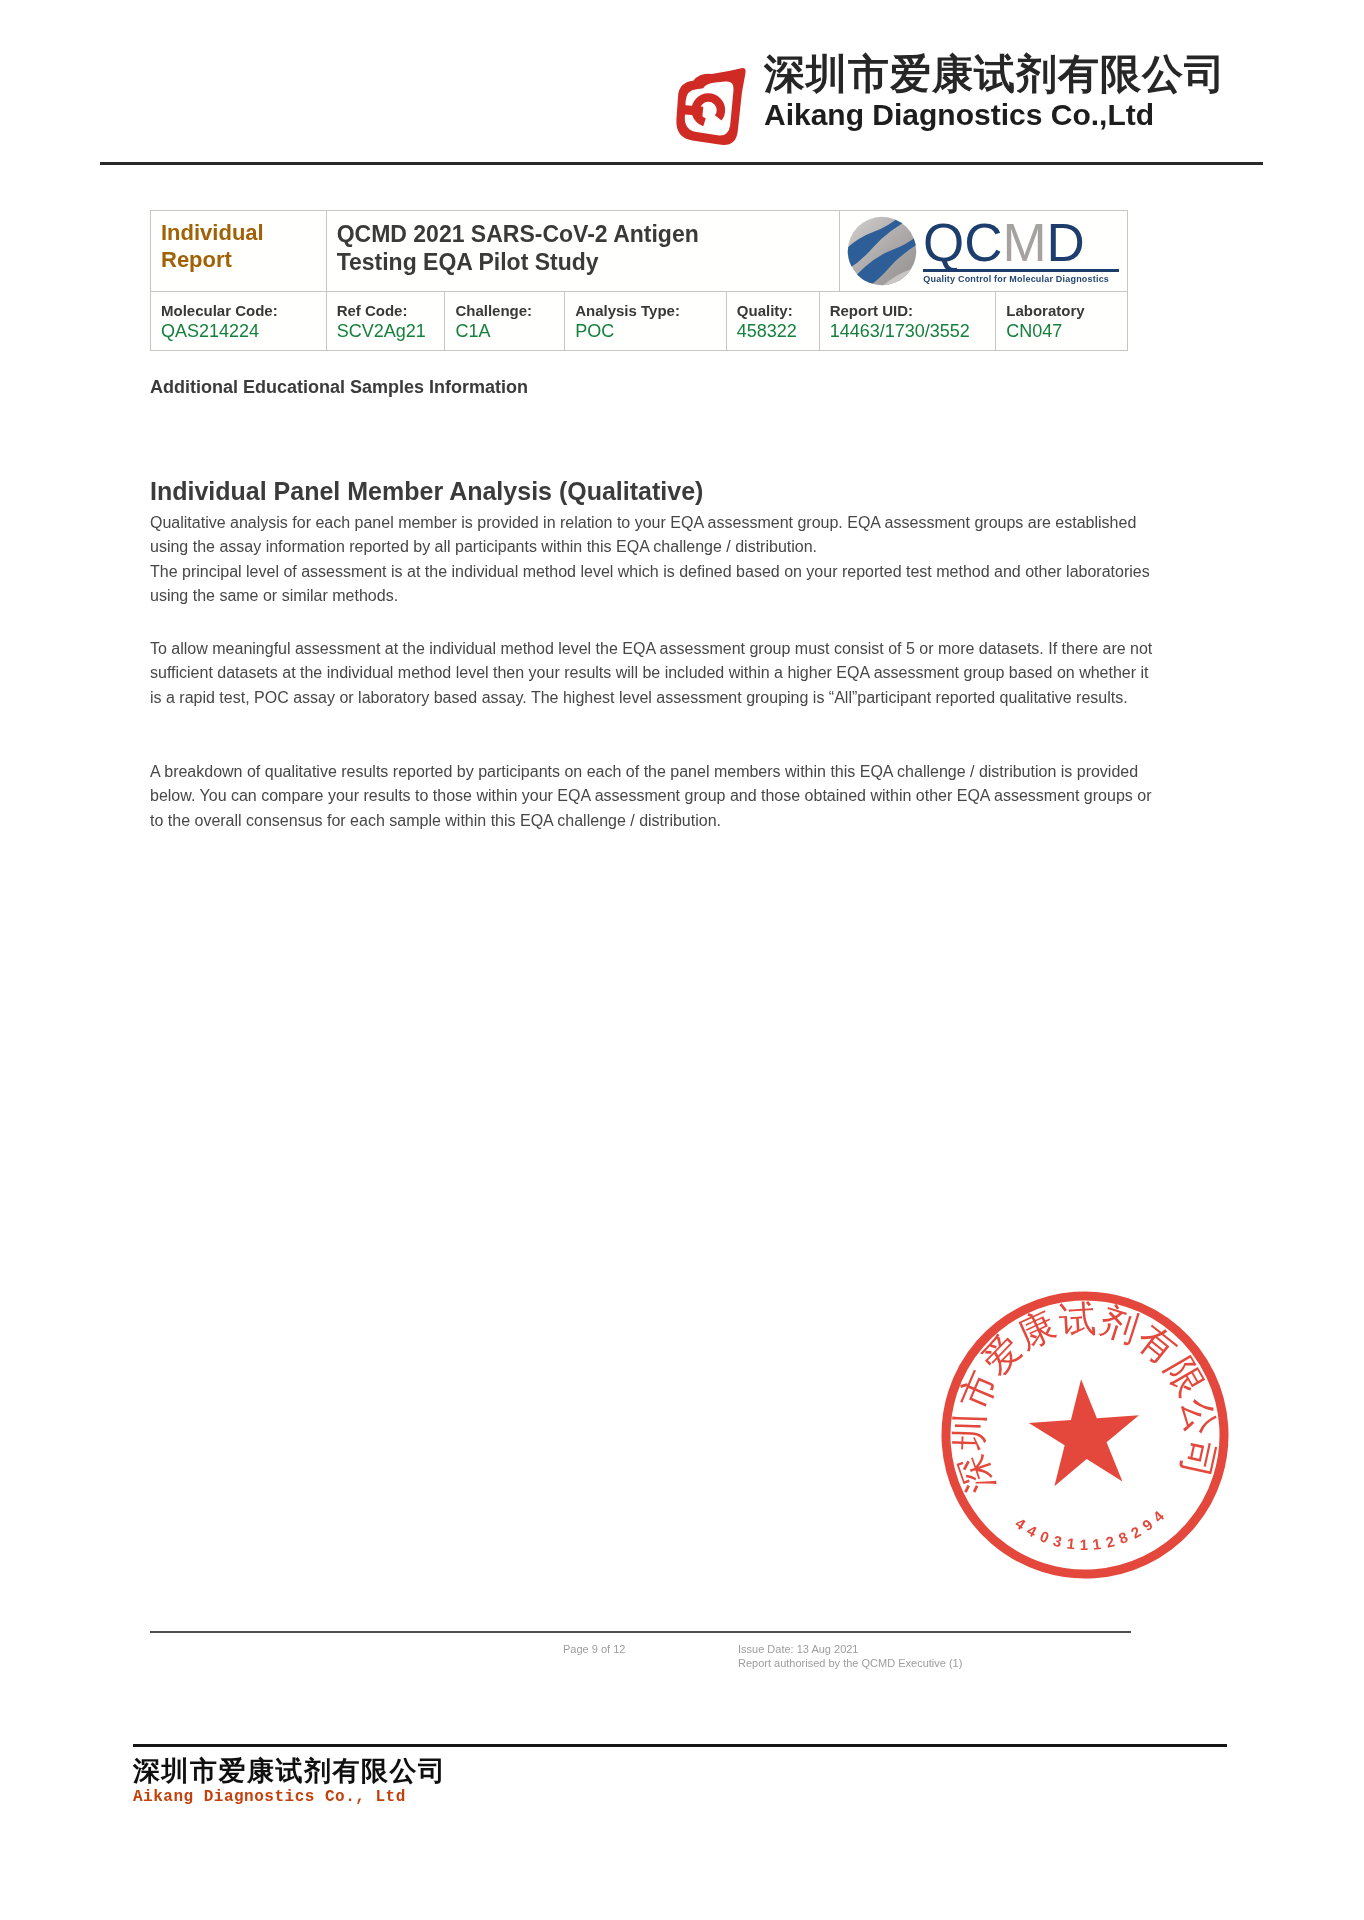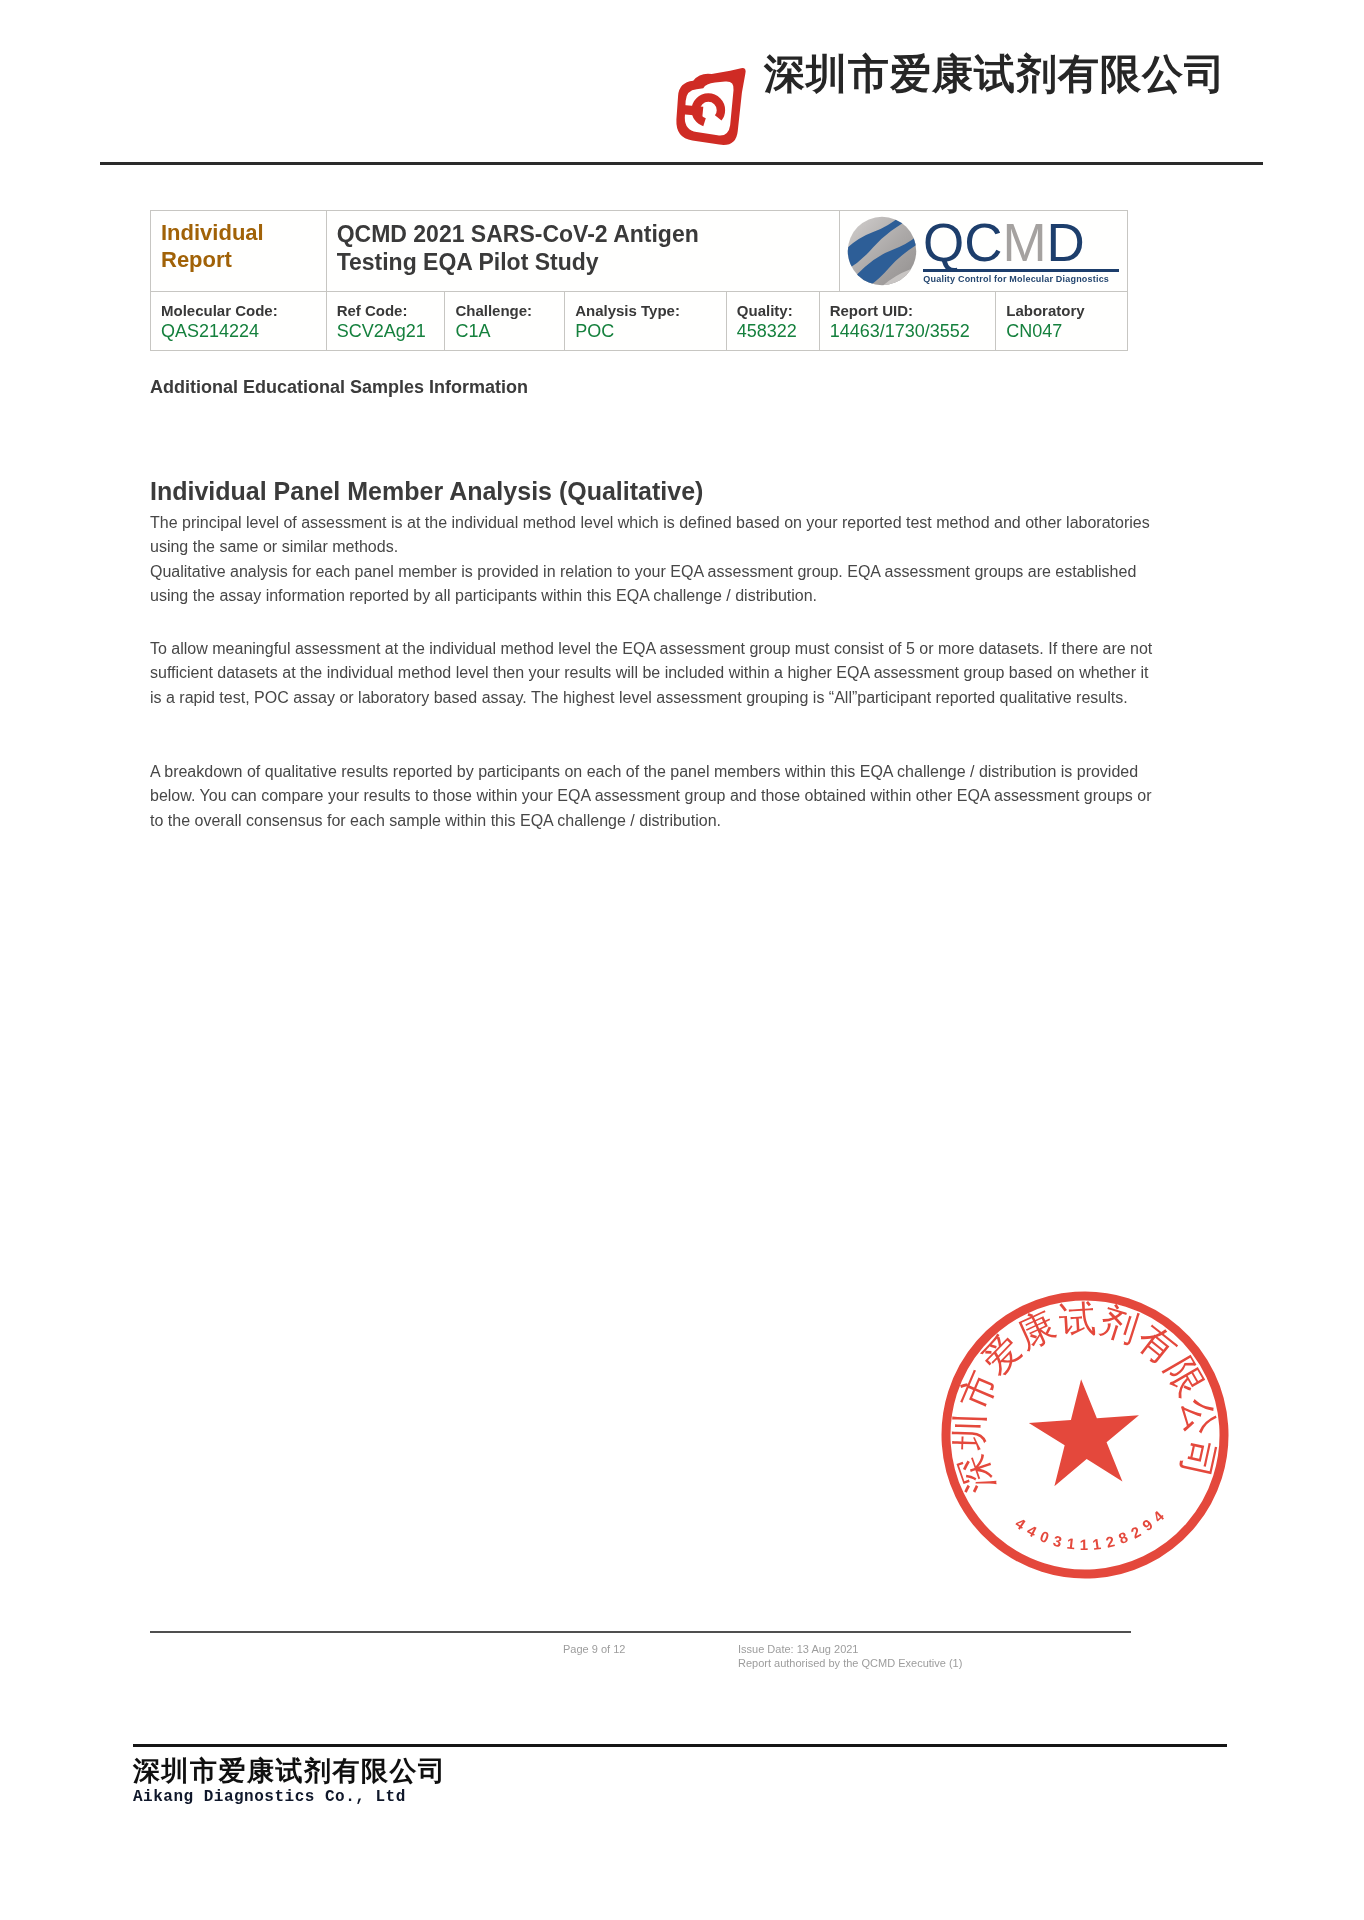--- a/index.html
+++ b/index.html
@@ -52,39 +52,40 @@
   
   .f-rule{position:absolute; left:150px; top:1631px; width:981px; height:2px; background:#4f4f4f;}
   .foot{position:absolute; top:1643px; font-size:11px; line-height:13.5px; color:#9d9d9d;}
   .foot-addr{left:170px; width:400px;}
   .foot-page{left:563px;}
   .foot-issue{left:738px; width:400px;}
 
   
   .b-rule{position:absolute; left:133px; top:1744px; width:1094px; height:3px; background:#161616;}
   .b-cn{position:absolute; left:133px; top:1753px; font-size:27px; font-weight:700; color:#101010; letter-spacing:1.5px; white-space:nowrap;}
-  .b-en{position:absolute; left:133px; top:1788px; font-family:"Liberation Mono","DejaVu Sans Mono",monospace; font-size:16px; font-weight:700; color:#0f172a; letter-spacing:0.5px; white-space:nowrap;}
+  .b-en{position:absolute; left:133px; top:1788px; font-family:"Liberation Mono","DejaVu Sans Mono",monospace; font-size:16px; font-weight:700; color:#c2410c; letter-spacing:0.5px; white-space:nowrap;}
 </style>
 </head>
 <body>
 
 <div class="page">
 
   <div class="hdr">
     <svg class="hdr-icon" viewBox="0 0 100 104">
       <path fill="#cf2b24" fill-rule="evenodd" d="
         M 30 16 Q 38 6 52 8 L 74 4 L 87 1 Q 94 0 92 8 L 88 30 L 83 76
         Q 81 95 61 92 L 29 87 Q 9 84 10 62 L 12 34 Q 13 18 30 16 Z
         M 34 26 Q 22 27 21 40 L 20 60 Q 20 75 34 77 L 59 81 Q 72 83 74 69
         L 78 27 Q 79 16 68 17 L 56 18 Q 45 19 42 25 Z"></path>
       <circle cx="48" cy="51" r="15" fill="none" stroke="#cf2b24" stroke-width="10" stroke-dasharray="76 18" stroke-dashoffset="-28"></circle>
       <path fill="#cf2b24" d="M 18 45 L 42 47 L 41 58 L 17 56 Z"></path>
     </svg>
     <div>
       <div class="hdr-cn">深圳市爱康试剂有限公司</div>
+      <div class="hdr-en">Aikang Diagnostics Co.,Ltd</div>
     </div>
   </div>
   <div class="top-rule"></div>
 
   <div class="rtable">
     <div class="trow r1">
       <div class="cell c-report">Individual Report</div>
       <div class="cell c-title">QCMD 2021 SARS-CoV-2 Antigen Testing EQA Pilot Study</div>
       <div class="cell c-logo">
         <svg class="globe" viewBox="0 0 80 80">
@@ -143,22 +144,22 @@
         <div class="lbl">Laboratory</div>
         <div class="val">CN047</div>
       </div>
     </div>
   </div>
 
   <div class="h-add">Additional Educational Samples Information</div>
   <div class="h-ind">Individual Panel Member Analysis (Qualitative)</div>
 
   <div class="para p1">
+    <div>Qualitative analysis for each panel member is provided in relation to your EQA assessment group. EQA assessment groups are established using the assay information reported by all participants within this EQA challenge / distribution.</div>
     <div>The principal level of assessment is at the individual method level which is defined based on your reported test method and other laboratories using the same or similar methods.</div>
-    <div>Qualitative analysis for each panel member is provided in relation to your EQA assessment group. EQA assessment groups are established using the assay information reported by all participants within this EQA challenge / distribution.</div>
   </div>
   <div class="para p2">To allow meaningful assessment at the individual method level the EQA assessment group must consist of 5 or more datasets. If there are not sufficient datasets at the individual method level then your results will be included within a higher EQA assessment group based on whether it is a rapid test, POC assay or laboratory based assay. The highest level assessment grouping is “All”participant reported qualitative results.</div>
   <div class="para p3">A breakdown of qualitative results reported by participants on each of the panel members within this EQA challenge / distribution is provided below. You can compare your results to those within your EQA assessment group and those obtained within other EQA assessment groups or to the overall consensus for each sample within this EQA challenge / distribution.</div>
 
   <svg class="stamp" viewBox="0 0 300 300">
     <defs>
       <path id="arcTop" d="M 59.1 198.4 A 103 103 0 1 1 240.9 198.4" fill="none"></path>
       <path id="arcBot" d="M 68.7 231.3 A 115 115 0 0 0 231.3 231.3" fill="none"></path>
     </defs>
     <circle cx="150" cy="150" r="139" fill="none" stroke="#e23b2e" stroke-width="9"></circle>

